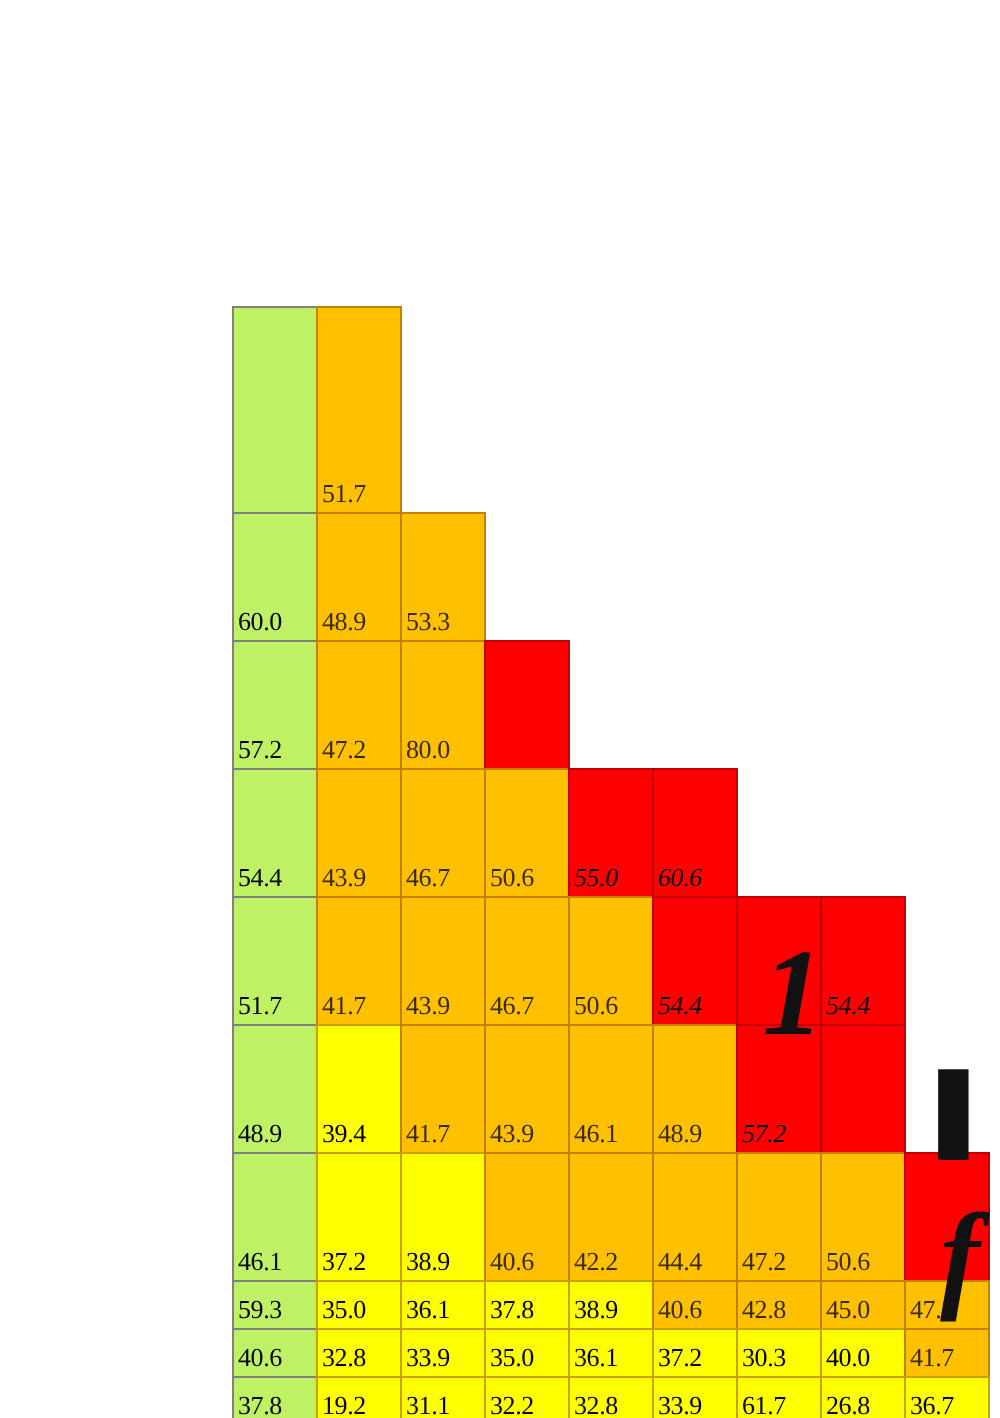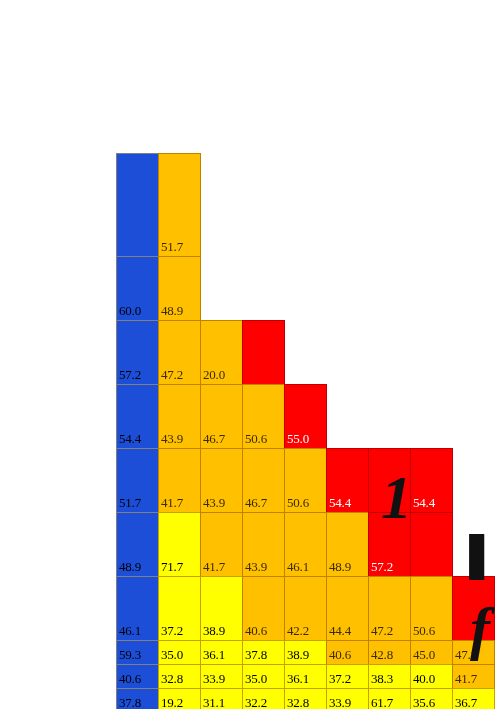--- a/index.html
+++ b/index.html
@@ -27,27 +27,27 @@
     overflow:hidden;
   }
   .cell .v{
     position:absolute;
     left:2px;
     bottom:3px;
     white-space:nowrap;
     letter-spacing:-0.2px;
   }
   .cell.label{
-    background:#1d4ed8;
+    background:#bef264;
     border-color:#808080;
   }
   .c-yellow{background:#ffff00;border-color:#c8a000;}
   .c-orange{background:#ffc000;border-color:#c08000;}
   .c-red{background:#ff0000;border-color:#c00000;}
-  .c-red .v{color:#ffffff;}
+  .c-red .v{color:#000000;font-style:italic;}
   .c-orange .v{color:#3a2a00;}
 
   .tall{height:65px;}
   .short{height:25px;}
 
   
   .r0{height:104px;}
 
   .mark{
     position:absolute;
@@ -74,49 +74,55 @@
           <span class="v">51.7</span>
         </div>
       </div>
       <div class="row">
         <div class="cell label tall">
           <span class="v">60.0</span>
         </div>
         <div class="cell c-orange tall">
           <span class="v">48.9</span>
         </div>
+        <div class="cell c-orange tall">
+          <span class="v">53.3</span>
+        </div>
       </div>
       <div class="row">
         <div class="cell label tall">
           <span class="v">57.2</span>
         </div>
         <div class="cell c-orange tall">
           <span class="v">47.2</span>
         </div>
         <div class="cell c-orange tall">
-          <span class="v">20.0</span>
+          <span class="v">80.0</span>
         </div>
         <div class="cell c-red tall"></div>
       </div>
       <div class="row">
         <div class="cell label tall">
           <span class="v">54.4</span>
         </div>
         <div class="cell c-orange tall">
           <span class="v">43.9</span>
         </div>
         <div class="cell c-orange tall">
           <span class="v">46.7</span>
         </div>
         <div class="cell c-orange tall">
           <span class="v">50.6</span>
         </div>
         <div class="cell c-red tall">
           <span class="v">55.0</span>
         </div>
+        <div class="cell c-red tall">
+          <span class="v">60.6</span>
+        </div>
       </div>
       <div class="row">
         <div class="cell label tall">
           <span class="v">51.7</span>
         </div>
         <div class="cell c-orange tall">
           <span class="v">41.7</span>
         </div>
         <div class="cell c-orange tall">
           <span class="v">43.9</span>
@@ -133,21 +139,21 @@
         <div class="cell c-red tall"></div>
         <div class="cell c-red tall">
           <span class="v">54.4</span>
         </div>
       </div>
       <div class="row">
         <div class="cell label tall">
           <span class="v">48.9</span>
         </div>
         <div class="cell c-yellow tall">
-          <span class="v">71.7</span>
+          <span class="v">39.4</span>
         </div>
         <div class="cell c-orange tall">
           <span class="v">41.7</span>
         </div>
         <div class="cell c-orange tall">
           <span class="v">43.9</span>
         </div>
         <div class="cell c-orange tall">
           <span class="v">46.1</span>
         </div>
@@ -228,21 +234,21 @@
         <div class="cell c-yellow short">
           <span class="v">35.0</span>
         </div>
         <div class="cell c-yellow short">
           <span class="v">36.1</span>
         </div>
         <div class="cell c-yellow short">
           <span class="v">37.2</span>
         </div>
         <div class="cell c-yellow short">
-          <span class="v">38.3</span>
+          <span class="v">30.3</span>
         </div>
         <div class="cell c-yellow short">
           <span class="v">40.0</span>
         </div>
         <div class="cell c-orange short">
           <span class="v">41.7</span>
         </div>
       </div>
       <div class="row">
         <div class="cell label short">
@@ -260,21 +266,21 @@
         <div class="cell c-yellow short">
           <span class="v">32.8</span>
         </div>
         <div class="cell c-yellow short">
           <span class="v">33.9</span>
         </div>
         <div class="cell c-yellow short">
           <span class="v">61.7</span>
         </div>
         <div class="cell c-yellow short">
-          <span class="v">35.6</span>
+          <span class="v">26.8</span>
         </div>
         <div class="cell c-yellow short">
           <span class="v">36.7</span>
         </div>
       </div>
       <div class="row">
         <div class="cell label short">
           <span class="v">35.0</span>
         </div>
       </div>

